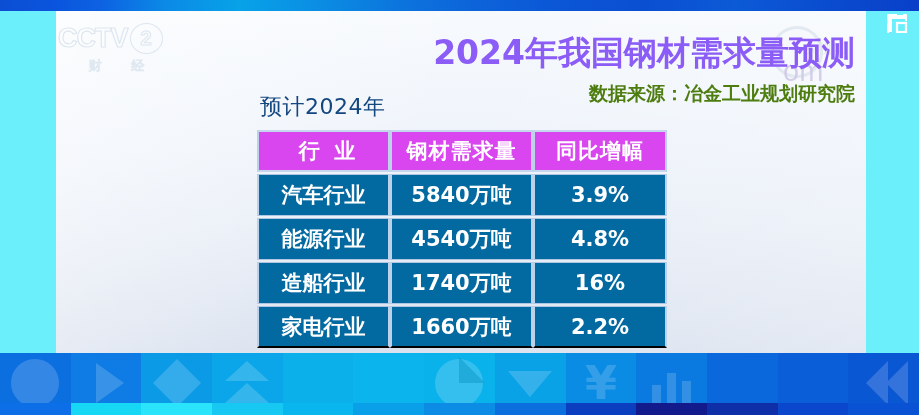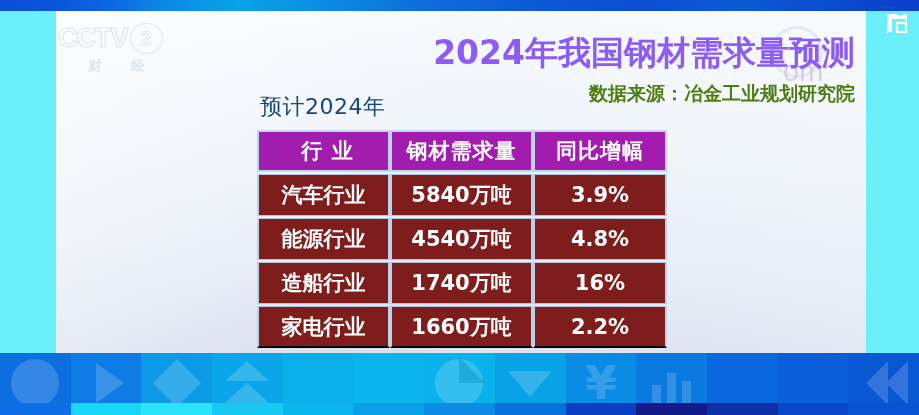--- a/index.html
+++ b/index.html
@@ -188,38 +188,39 @@
     position: absolute;
     left: 257px; top: 128px;
     width: 410px;
     z-index: 5;
     border-collapse: separate;
     border-spacing: 0 2px;
   }
   #data-table tr { height: 42px; }
   #data-table th,
   #data-table td {
-    background: #7f1d1d;
+    background: #0369a1;
     color: #ffffff;
     text-align: center;
     vertical-align: middle;
     font-family: "DejaVu Sans", "Liberation Sans", sans-serif;
     font-weight: 700;
     font-size: 21px;
     border-left: 2px solid #bcd2ea;
     border-right: 2px solid #bcd2ea;
     padding: 0;
     height: 42px;
     box-sizing: border-box;
   }
   #data-table thead th {
-    background: #a21caf;
+    background: #d946ef;
     letter-spacing: 1px;
     border-top: 2px solid #c4d7ec;
     border-bottom: 2px solid #c4d7ec;
+    font-family: Liberation Mono, monospace;
   }
   #data-table tbody td {
     border-top: 1px solid #aec6e2;
     border-bottom: 1px solid #aec6e2;
   }
   #data-table tbody tr:last-child td { border-bottom: 2px solid #000000; text-align: center; }
   .col-industry { width: 133px; }
   .col-demand   { width: 143px; }
   .col-growth   { width: 134px; }
   .th-industry  { letter-spacing: 8px; text-indent: 8px; }

